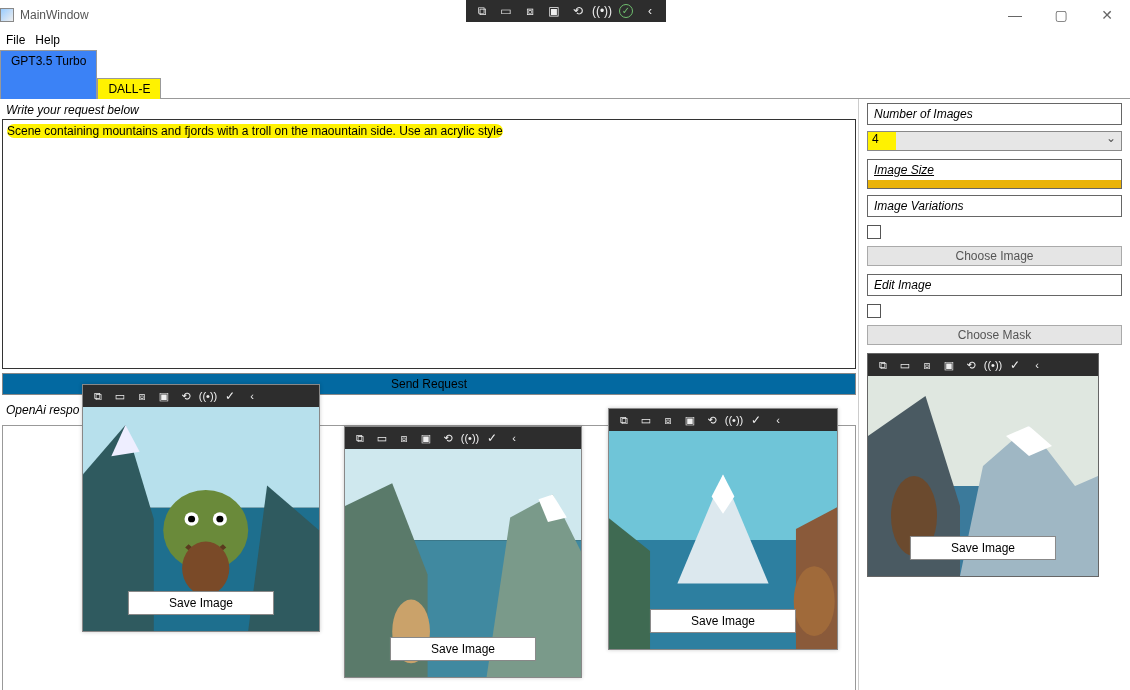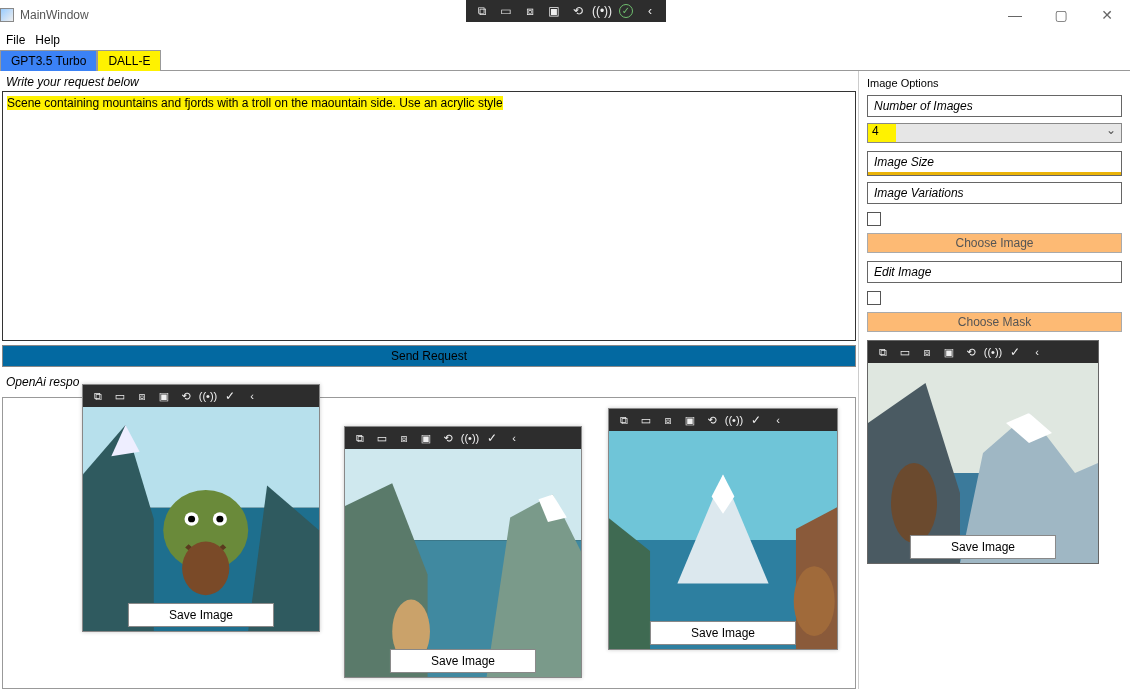--- a/index.html
+++ b/index.html
@@ -18,54 +18,54 @@
   .debug-bar .check { color:#6fbf6f; border:1px solid #6fbf6f; border-radius:50%; width:14px; height:14px; line-height:12px; font-size:10px; text-align:center;}
 
   
   .menubar { height:20px; display:flex; align-items:center; padding-left:6px; gap:10px; }
   .menubar span { color:#000; }
 
   
   .tabstrip { display:flex; border-bottom:1px solid #999; }
   .tab { padding:3px 10px; border:1px solid #999; border-bottom:none; margin-bottom:-1px; background:#3b82f6; }
   .tab.active { background:#fff; }
-  .tab.highlight { background:#fff200; }
+  .tab.highlight { background:#fff200;margin-top:28px; }
 
   
   .main { display:flex; height:calc(690px - 30px - 20px - 22px); }
   .left { flex:1; display:flex; flex-direction:column; padding:2px 2px 0 2px; min-width:0;}
   .right { width:272px; border-left:1px solid #ccc; padding:4px 8px; }
 
   .section-label { font-style:italic; padding:2px 4px; }
   .prompt-box { border:1px solid #333; height:250px; padding:4px; overflow:hidden;}
-  .prompt-text { display:inline; }
+  .prompt-text { display:inline;border-radius:7px; }
   .hl { background:#fff200; }
 
   .send-btn { width:100%; height:22px; border:1px solid #888; background:#0369a1; text-align:center; margin-top:4px; line-height:20px;}
 
   .response-area { border:1px solid #999; margin-top:6px; flex:1; position:relative; overflow:hidden;}
 
   
   .panel-title { font-size:11px; padding:2px 0 6px 0;}
   .field { border:1px solid #666; margin-bottom:6px; padding:0;}
   .field-label { font-style:italic; padding:3px 6px; display:block;}
-  .field-label.hl { background:transparent; border-bottom:3px solid #eab308;}
+  .field-label.hl { background:transparent; border-bottom:8px solid #eab308;text-decoration:underline;}
   .combo { width:100%; border:1px solid #888; background:#e6e6e6; height:20px; padding:0 4px; appearance:none; position:relative;}
   .combo-wrap { position:relative; margin-bottom:8px;}
   .combo-wrap::after { content:"⌄"; position:absolute; right:6px; top:0; color:#555; pointer-events:none;}
   .combo.hl-val { background:linear-gradient(to right,#fff200 0,#fff200 28px,#e6e6e6 28px,#e6e6e6 100%);}
   .chk { width:14px; height:14px; border:1px solid #555; display:inline-block; margin:2px 0 4px 0;}
-  .wide-btn { width:100%; height:20px; border:1px solid #aaa; background:#fdba74; text-align:center; line-height:18px; color:#555; margin-bottom:8px;}
+  .wide-btn { width:100%; height:20px; border:1px solid #aaa; background:#e5e5e5; text-align:center; line-height:18px; color:#555; margin-bottom:8px;}
 
   
   .img-card { position:absolute; background:#fff; border:1px solid #888; box-shadow:0 0 4px rgba(0,0,0,.2);}
   .img-card .card-bar { height:22px; background:#2d2d2d; display:flex; align-items:center; padding:0 4px;}
   .img-card .card-bar .ico { width:22px; height:22px; display:flex; align-items:center; justify-content:center; color:#eee; font-size:11px;}
   .img-card .img-holder { background:#000; display:flex; align-items:center; justify-content:center; position:relative; overflow:hidden;}
-  .img-card .save { position:absolute; left:50%; transform:translateX(-50%); bottom:4px; background:#fff; border:1px solid #888; padding:4px 40px; white-space:nowrap;}
+  .img-card .save { position:absolute; left:50%; transform:translateX(-50%); bottom:16px; background:#fff; border:1px solid #888; padding:4px 40px; white-space:nowrap;}
   
   
   .img-card.embedded { position:relative; box-shadow:none; border:1px solid #666; margin-top:8px;}
 
   
   .scene svg { width:100%; height:100%; display:block;}
 </style>
 </head>
 <body>
 
@@ -108,21 +108,20 @@
     <div class="prompt-box">
       <span class="prompt-text hl">Scene containing mountains and fjords with a troll on the maountain side. Use an acrylic style</span>
     </div>
     <div class="send-btn">Send Request</div>
     <div style="height:6px"></div>
     <div class="section-label">OpenAi respo</div>
     <div class="response-area"></div>
   </div>
 
   <div class="right">
-    <div class="panel-title">Image Options</div>
 
     <div class="field">
       <span class="field-label">Number of Images</span>
     </div>
     <div class="combo-wrap">
       <div class="combo hl-val">
         <span>4</span>
       </div>
     </div>
 

